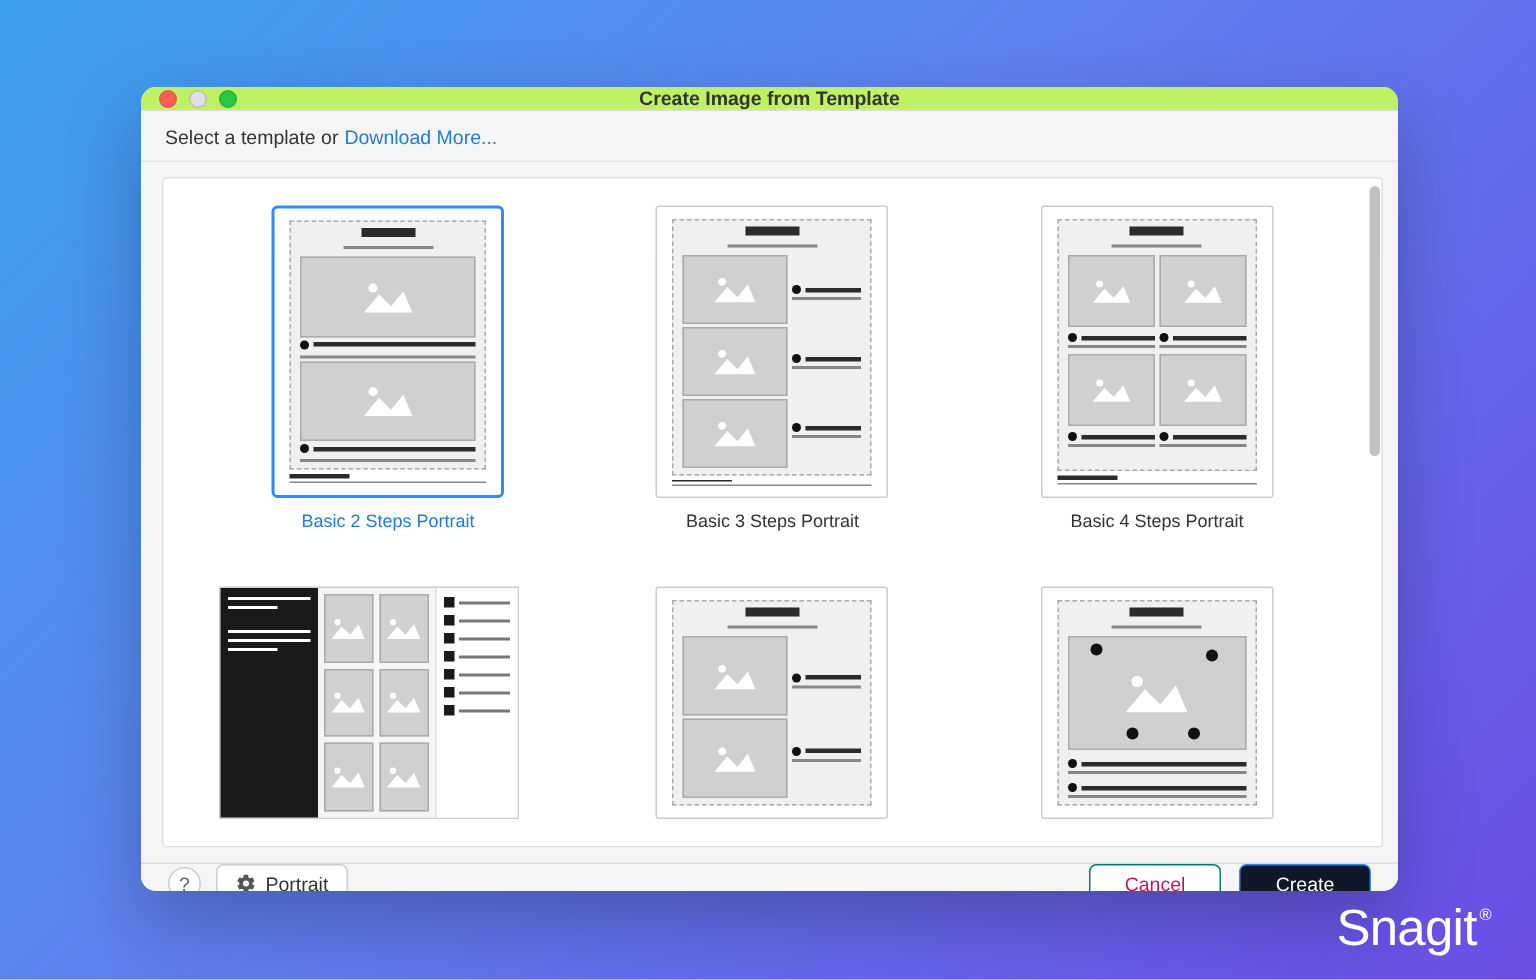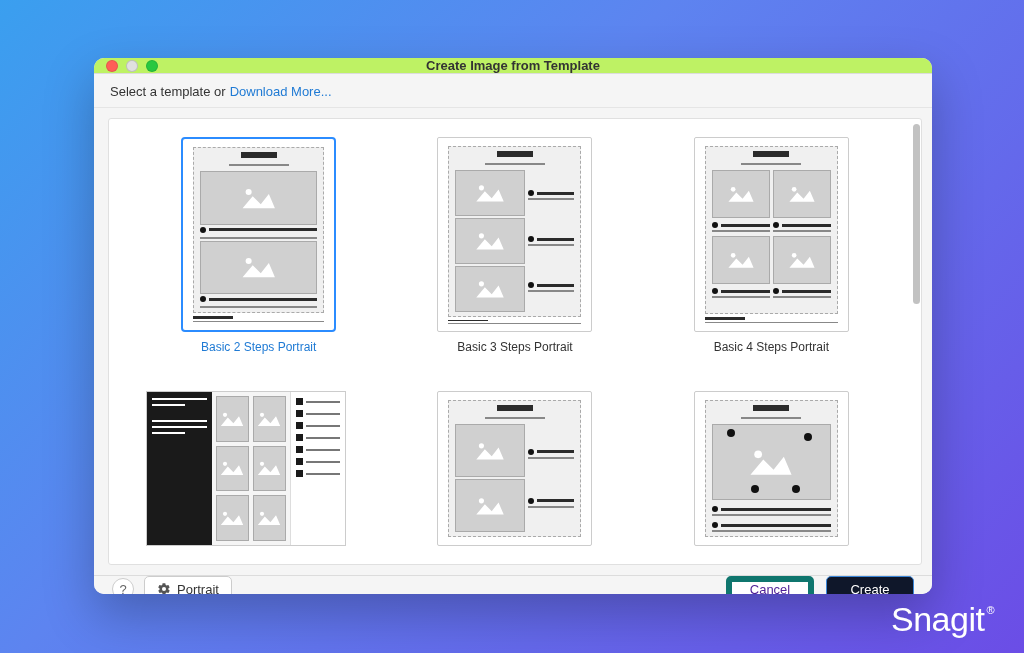--- a/index.html
+++ b/index.html
@@ -160,21 +160,21 @@
       height: 26px; background: #fff; border: 1px solid #ccc; border-radius: 5px;
       padding: 0 12px; display: flex; align-items: center; gap: 6px;
       font-size: 13px; color: #333;
     }
     .bottom-right { margin-left: auto; display: flex; gap: 12px; }
     .btn {
       height: 26px; min-width: 88px; border-radius: 5px;
       display: flex; align-items: center; justify-content: center;
       font-size: 13px; padding: 0 16px;
     }
-    .btn-cancel { background: #fff; border: 6px solid #0f766e; color: #4c1d95; }
+    .btn-cancel { background: #fff; border: 1px solid #0f766e; color: #be185d; }
     .btn-create { background: #0f172a; color: #fff; border: 1px solid #3b86d8; }
     .brand {
       position: absolute; right: 30px; bottom: 14px;
       color: #fff; font-size: 34px; font-weight: 300; letter-spacing: -0.5px;
       display: flex; align-items: flex-start;
     }
     .brand .reg { font-size: 11px; margin-top: 4px; margin-left: 2px; }
     .callout-thumb .big-img { position: relative; }
     .callout-thumb .cd { position:absolute; width:8px; height:8px; border-radius:50%; background:#111; }
   </style>

